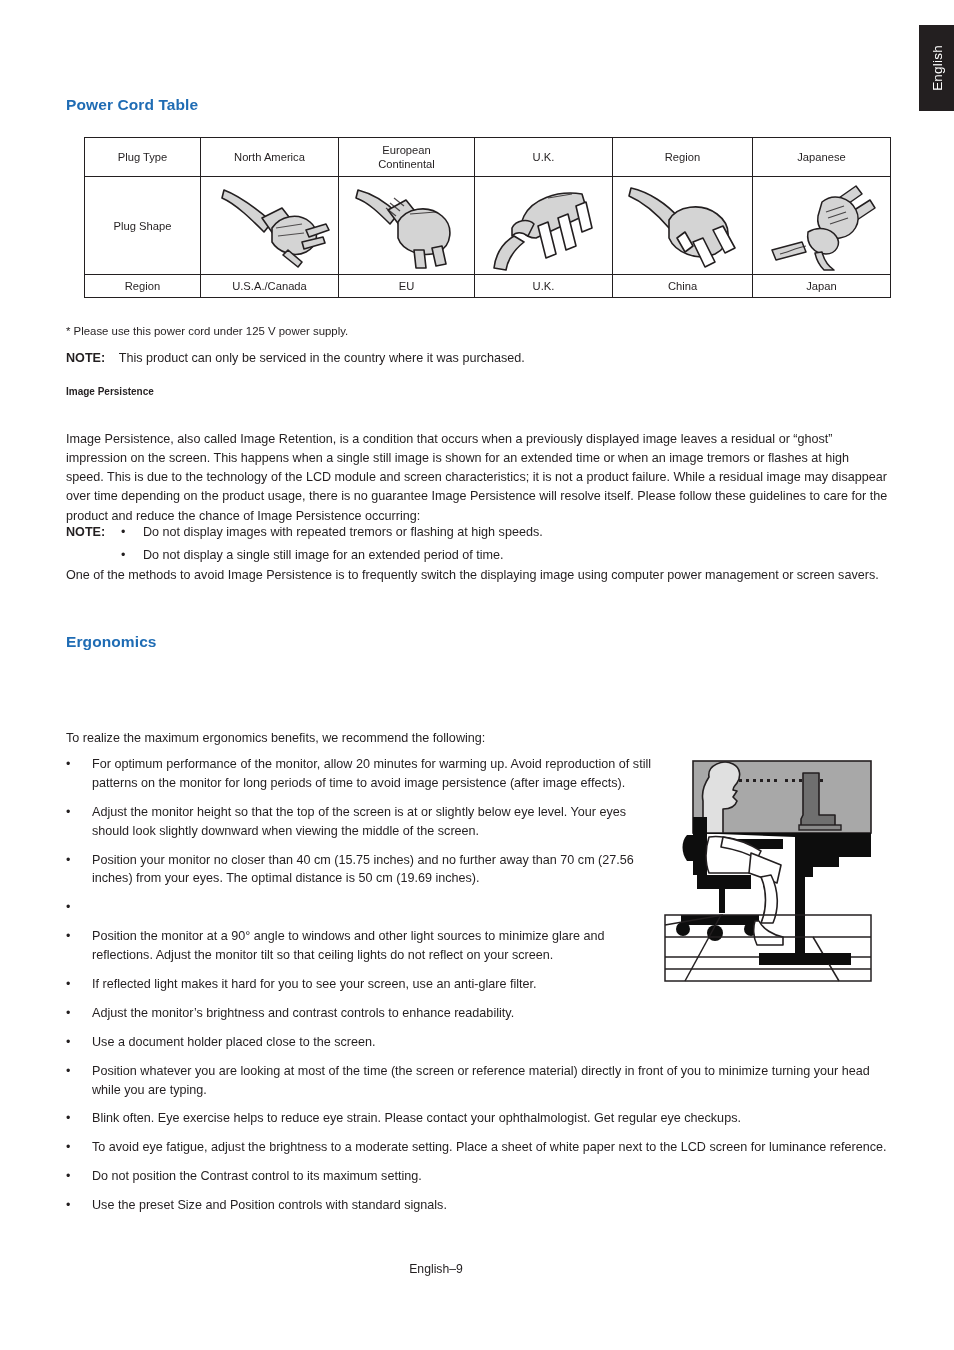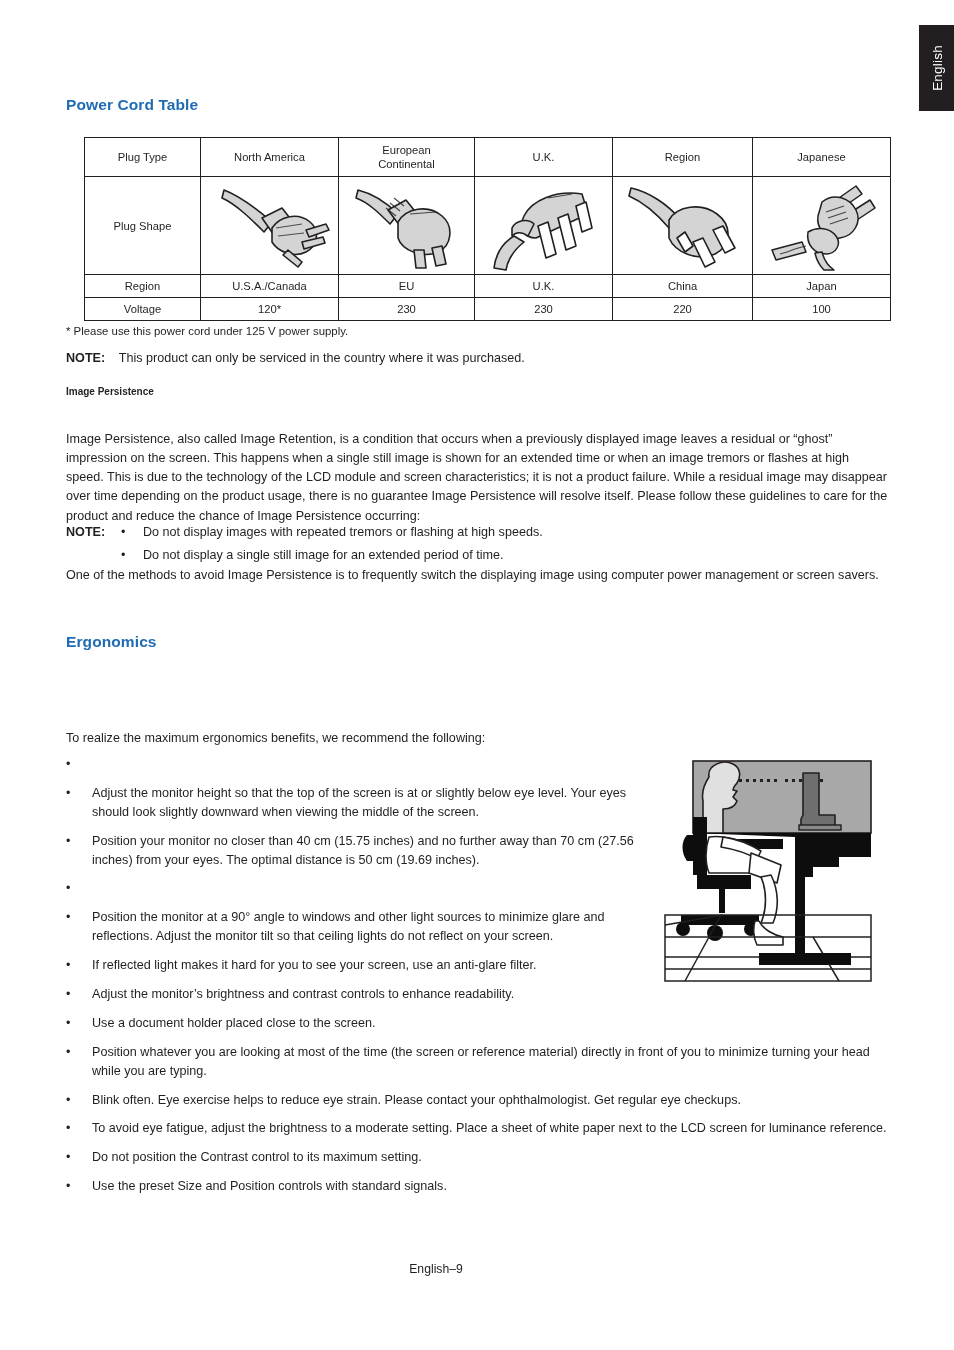--- a/index.html
+++ b/index.html
@@ -338,28 +338,20 @@
 
       <tr>
         <td class="small-row">Region</td>
         <td class="small-row">U.S.A./Canada</td>
         <td class="small-row">EU</td>
         <td class="small-row">U.K.</td>
         <td class="small-row">China</td>
         <td class="small-row">Japan</td>
       </tr>
 
-      <tr>
-        <td class="small-row">Voltage</td>
-        <td class="small-row">120*</td>
-        <td class="small-row">230</td>
-        <td class="small-row">230</td>
-        <td class="small-row">220</td>
-        <td class="small-row">100</td>
-      </tr>
     </tbody>
   </table>
 
   <div class="footnote">*  Please use this power cord under 125 V power supply.</div>
 
   <div class="note-block note-1">
     <span class="note-label">NOTE:</span>
     <span style="display:inline-block;width:10px"></span><span>This product can only be serviced in the country where it was purchased.</span>
   </div>
 
@@ -444,20 +436,21 @@
         <path d="M2 168 L60 158"></path>
       </g>
 
       <rect x="96" y="196" width="92" height="11" fill="#0d0d0d"></rect>
     </svg>
   </div>
 
   <div class="ergo-list">
     <div class="li narrow">
       <span class="bl">•</span>
+      <span class="tx">For optimum performance of the monitor, allow 20 minutes for warming up. Avoid reproduction of still patterns on the monitor for long periods of time to avoid image persistence (after image effects).</span>
     </div>
     <div class="li narrow">
       <span class="bl">•</span>
       <span class="tx">Adjust the monitor height so that the top of the screen is at or slightly below eye level. Your eyes should look slightly downward when viewing the middle of the screen.</span>
     </div>
     <div class="li narrow">
       <span class="bl">•</span>
       <span class="tx">Position your monitor no closer than 40 cm (15.75 inches) and no further away than 70 cm (27.56 inches) from your eyes. The optimal distance is 50 cm (19.69 inches).</span>
     </div>
     <div class="li narrow">

